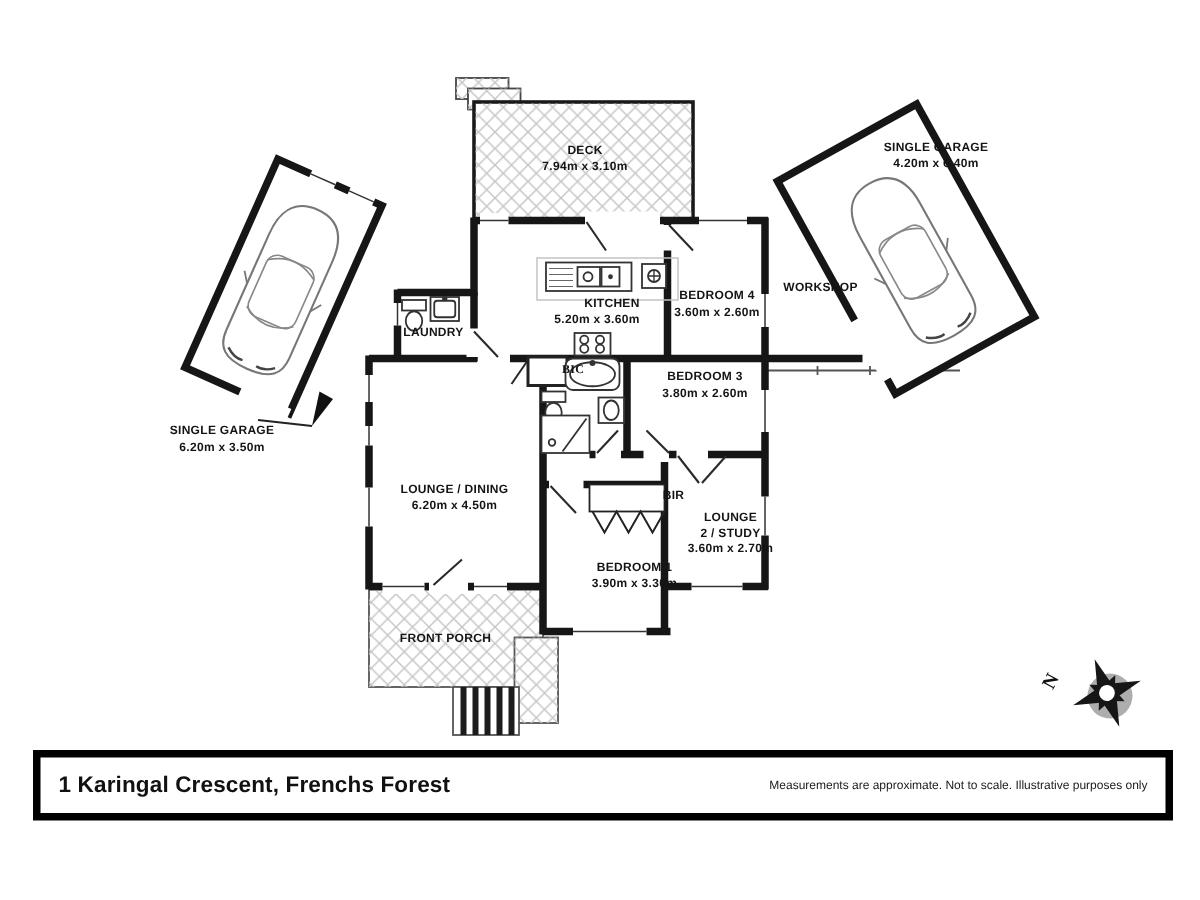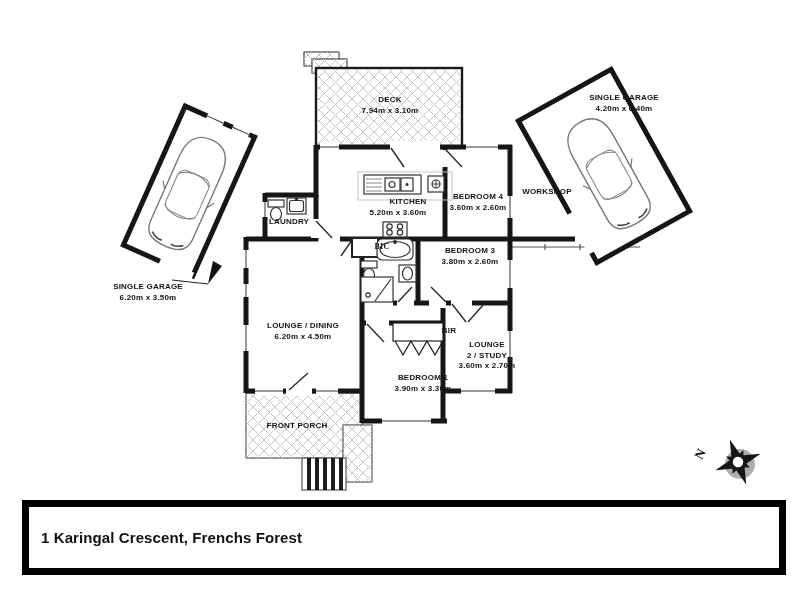--- a/index.html
+++ b/index.html
@@ -4,22 +4,22 @@
 <style>
   html,body{margin:0;padding:0;background:#fff;}
   #stage{position:relative;width:800px;height:600px;background:#fff;overflow:hidden;
          font-family:"Liberation Sans",sans-serif;}
   #plan-svg{position:absolute;left:0;top:0;}
   #room-labels{position:absolute;left:0;top:0;width:800px;height:500px;pointer-events:none;}
   .room-label{position:absolute;transform:translate(-50%,-50%);text-align:center;
               font-weight:bold;font-size:8px;line-height:1.32;letter-spacing:.2px;
               color:#141414;white-space:nowrap;}
   #footer-bar{position:absolute;left:22px;top:500px;width:726px;height:37px;
-              border:7px solid #000000;display:flex;align-items:center;
-              justify-content:space-between;padding:12px 12px;background:#fff;}
+              border:5px solid #000000;display:flex;align-items:center;
+              justify-content:space-between;padding:0 12px;background:#fff;}
   #property-address{font-weight:bold;font-size:15px;color:#111;letter-spacing:.1px;}
   #disclaimer{font-size:8px;line-height:12px;text-align:right;color:#1a1a1a;}
 </style>
 </head>
 <body>
 
 <div id="stage">
 
 <svg id="plan-svg" width="800" height="500" viewBox="0 0 800 500">
   <defs>
@@ -285,16 +285,17 @@
       </div>
       <div class="room-label" style="left: 148px; top: 293px;">
         <div>SINGLE GARAGE</div>
         <div>6.20m x 3.50m</div>
       </div>
     </div>
 
 <div id="footer-bar">
   <div id="property-address">1 Karingal Crescent, Frenchs Forest</div>
   <div id="disclaimer">
+    <div>Measurements are approximate. Not to scale. Illustrative purposes only</div>
   </div>
 </div>
 
 </div>
 
 </body></html>

